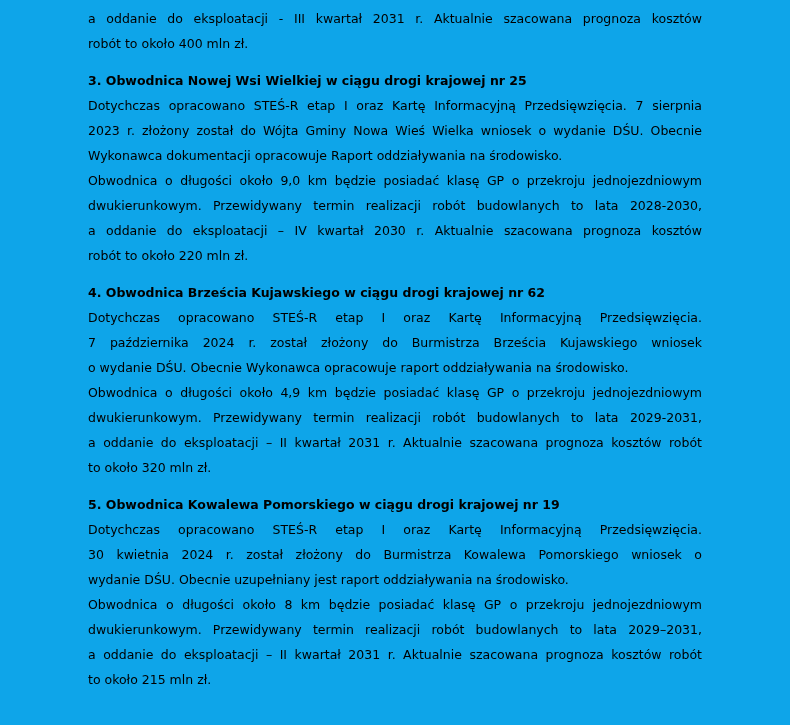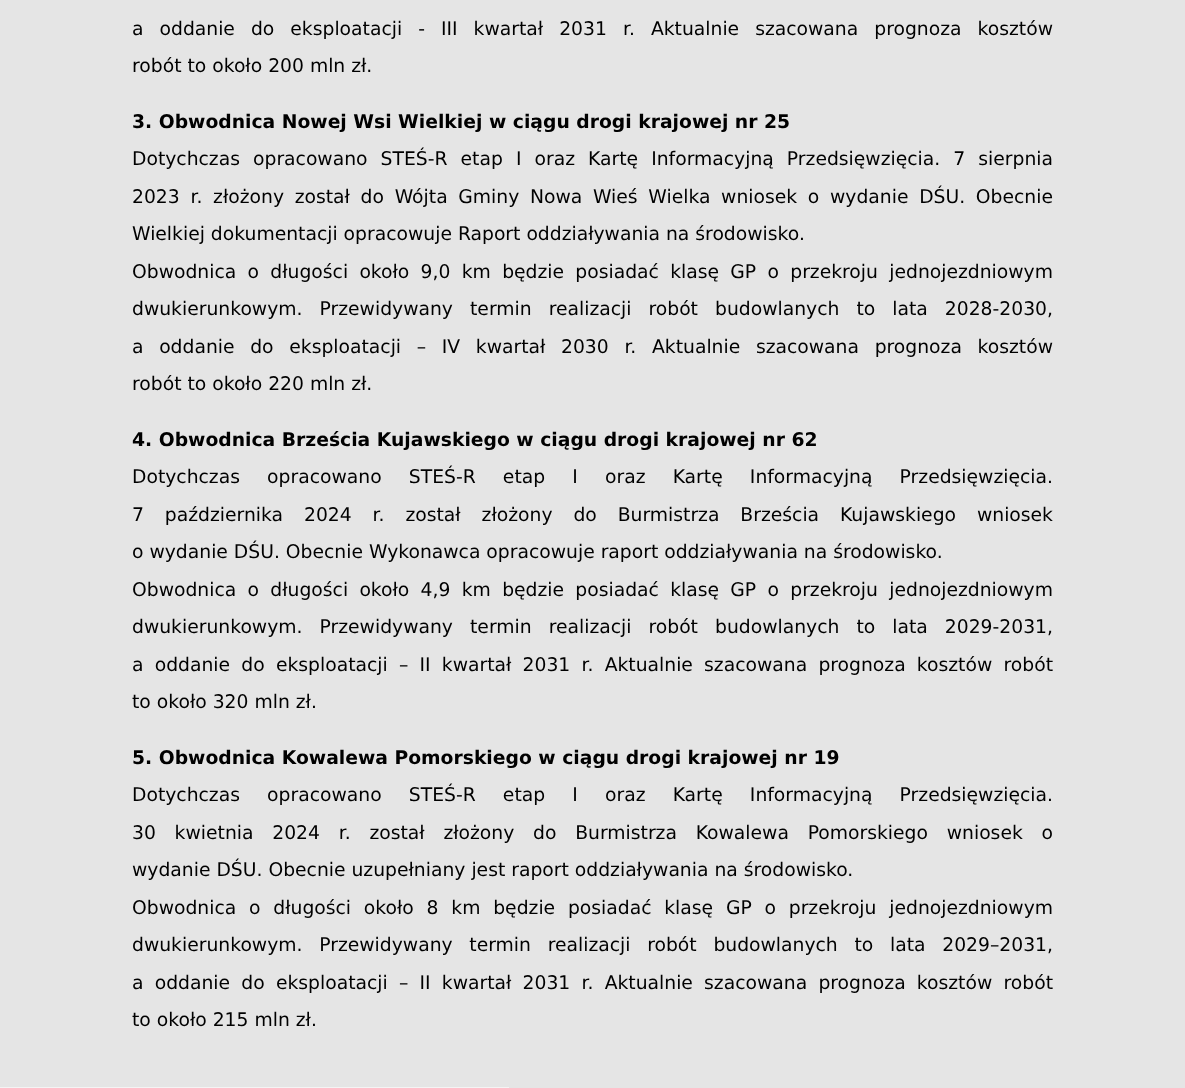--- a/index.html
+++ b/index.html
@@ -5,21 +5,21 @@
   html, body {
     margin: 0;
     padding: 0;
     background: #ffffff;
   }
   .page {
     position: relative;
     width: 790px;
     height: 725px;
     box-sizing: border-box;
-    background: #e5e5e5;
+    background: #0ea5e9;
     color: #000000;
     padding: 6px 88px 0 88px;
     font-family: "DejaVu Sans", "Liberation Sans", sans-serif;
     font-size: 12.5px;
     overflow: hidden;
   }
   .line {
     height: 25px;
     line-height: 25px;
     white-space: normal;
@@ -41,27 +41,27 @@
     color: #000000;
   }
 </style>
 </head>
 <body>
 
 <div class="page">
   <div id="document-body">
       <div class="paragraph">
         <div class="line justify">a oddanie do eksploatacji - III kwartał 2031 r. Aktualnie szacowana prognoza kosztów</div>
-        <div class="line last">robót to około 200 mln zł.</div>
+        <div class="line last">robót to około 400 mln zł.</div>
       </div>
       <div class="heading">3. Obwodnica Nowej Wsi Wielkiej w ciągu drogi krajowej nr 25</div>
       <div class="paragraph">
         <div class="line justify">Dotychczas opracowano STEŚ-R etap I oraz Kartę Informacyjną Przedsięwzięcia.  7 sierpnia</div>
         <div class="line justify">2023 r. złożony został do Wójta Gminy Nowa Wieś Wielka wniosek o wydanie DŚU. Obecnie</div>
-        <div class="line last">Wielkiej dokumentacji opracowuje Raport oddziaływania na środowisko.</div>
+        <div class="line last">Wykonawca dokumentacji opracowuje Raport oddziaływania na środowisko.</div>
       </div>
       <div class="paragraph">
         <div class="line justify">Obwodnica o długości około 9,0 km będzie posiadać klasę GP o przekroju jednojezdniowym</div>
         <div class="line justify">dwukierunkowym. Przewidywany termin realizacji robót budowlanych to lata 2028-2030,</div>
         <div class="line justify">a oddanie do eksploatacji – IV kwartał 2030 r. Aktualnie szacowana prognoza kosztów</div>
         <div class="line last">robót to około 220 mln zł.</div>
       </div>
       <div class="heading">4. Obwodnica Brześcia Kujawskiego w ciągu drogi krajowej nr 62</div>
       <div class="paragraph">
         <div class="line justify">Dotychczas opracowano STEŚ-R etap I oraz Kartę Informacyjną Przedsięwzięcia.</div>

